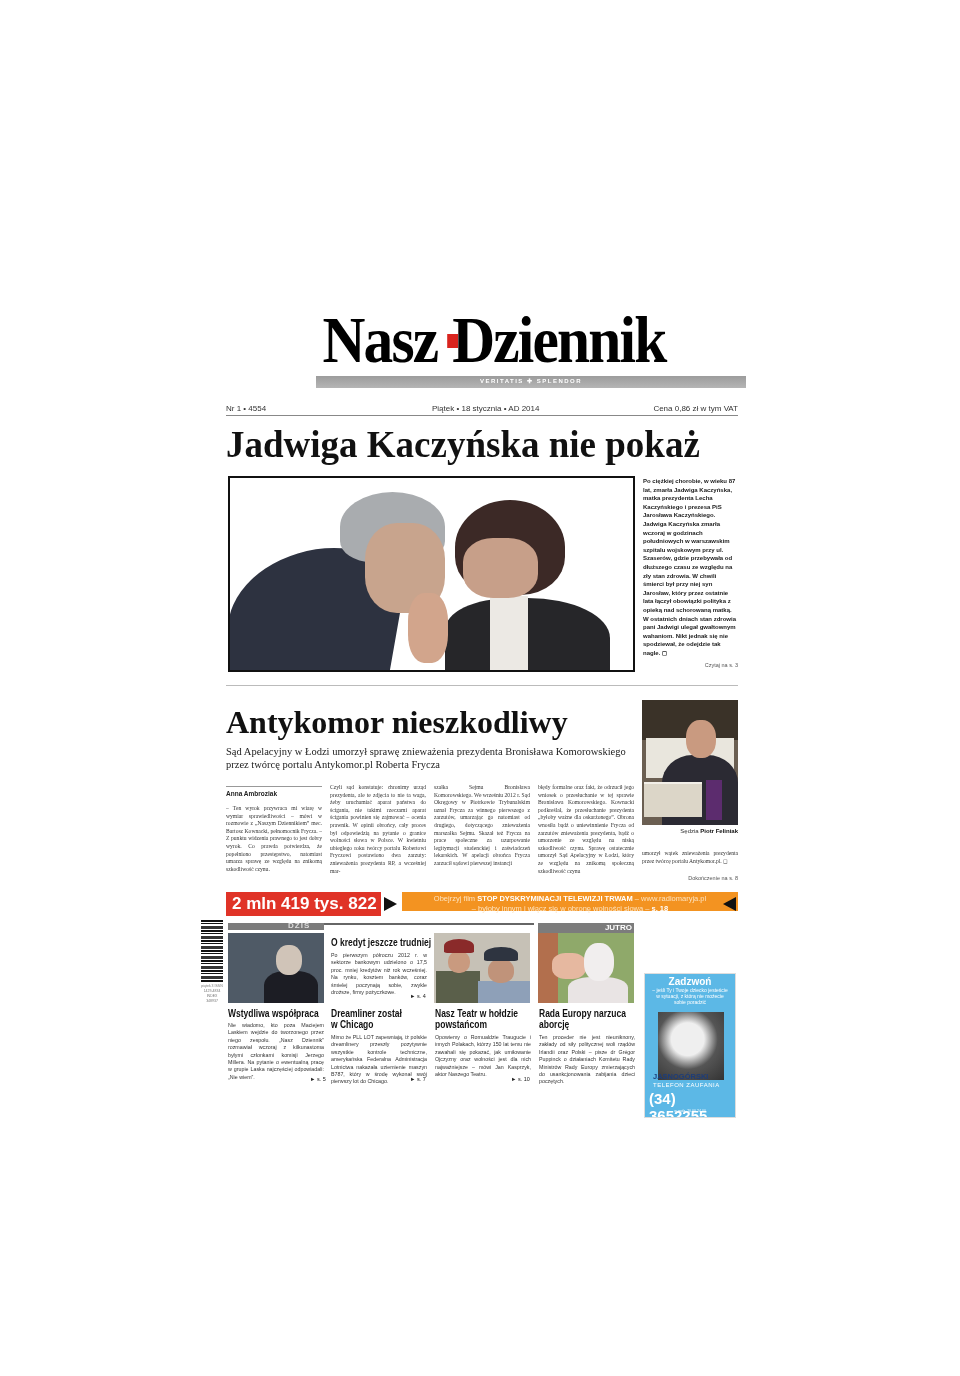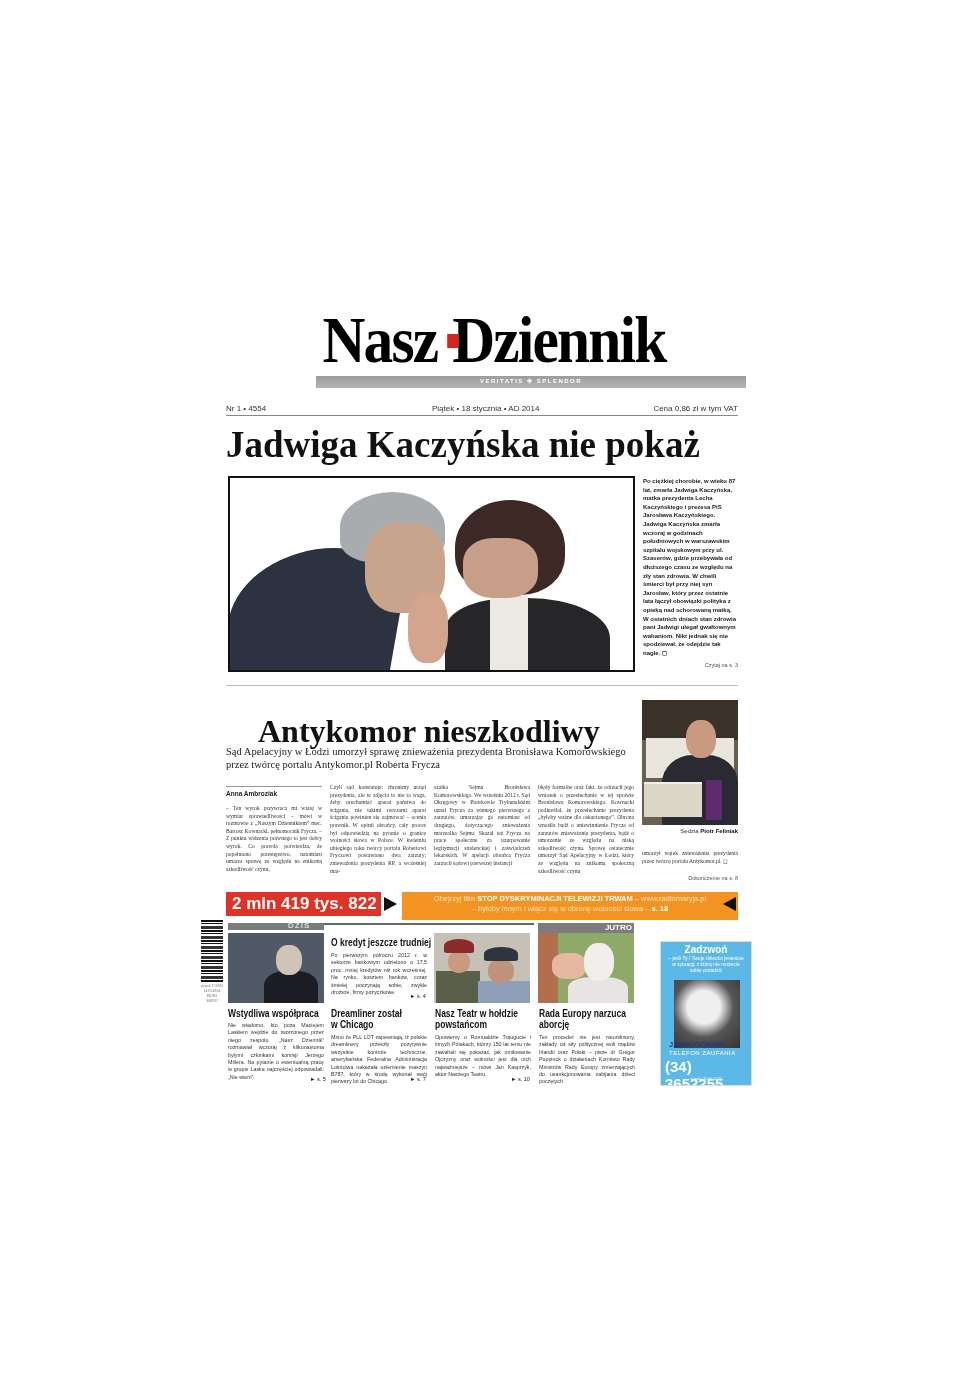--- a/index.html
+++ b/index.html
@@ -29,21 +29,21 @@
   .photo1 .hand { position: absolute; left: 178px; top: 115px; width: 40px; height: 70px; background: #d2a58c; border-radius: 40%; }
   .photo1 .woman-hair { position: absolute; left: 225px; top: 22px; width: 110px; height: 95px; border-radius: 50% 50% 40% 40%; background: #3c2926; }
   .photo1 .woman-face { position: absolute; left: 233px; top: 60px; width: 75px; height: 60px; border-radius: 40%; background: #c79f89; }
   .photo1 .woman-body { position: absolute; left: 215px; top: 120px; width: 165px; height: 80px; background: #262629; border-radius: 40% 50% 0 0; }
   .photo1 .collar { position: absolute; left: 260px; top: 118px; width: 38px; height: 75px; background: #ece9e4; }
   .photo1-caption { position: absolute; left: 417px; top: 172px; width: 96px; font-size: 6px; font-weight: bold; line-height: 8.6px; color: #222; }
   .photo1-continue { position: absolute; right: 0; top: 357px; font-size: 5.5px; color: #555; }
 
   .divider1 { position: absolute; left: 0; top: 380px; width: 512px; border-top: 1px solid #bbb; }
 
-  .headline2 { position: absolute; left: 0; top: 408px; font-family: "Liberation Serif", serif; font-size: 32px; color: #111; white-space: nowrap; margin-left: 32px; }
+  .headline2 { position: absolute; left: 0; top: 399px; font-family: "Liberation Serif", serif; font-size: 32px; color: #111; white-space: nowrap; }
   .sub2 { position: absolute; left: 0; top: 441px; width: 400px; font-family: "Liberation Serif", serif; font-weight: normal; font-size: 10.5px; line-height: 12.5px; color: #222; }
 
   .photo2 { position: absolute; left: 416px; top: 395px; width: 96px; height: 125px; background: #6b5f52; overflow: hidden; }
   .photo2 .bg { position: absolute; left: 0; top: 0; width: 96px; height: 40px; background: #3a3228; }
   .photo2 .chair { position: absolute; left: 4px; top: 38px; width: 88px; height: 40px; background: #e9e6dd; }
   .photo2 .head { position: absolute; left: 44px; top: 20px; width: 30px; height: 38px; border-radius: 45%; background: #c99a80; }
   .photo2 .robe { position: absolute; left: 20px; top: 55px; width: 76px; height: 70px; background: #2b2a33; border-radius: 40% 40% 0 0; }
   .photo2 .purple { position: absolute; left: 64px; top: 80px; width: 16px; height: 40px; background: #5c2c6e; }
   .photo2 .papers { position: absolute; left: 2px; top: 82px; width: 58px; height: 35px; background: #dcd6c8; border-top: 2px solid #f2efe8; }
   .photo2-caption { position: absolute; left: 416px; top: 523px; width: 96px; text-align: right; font-size: 6px; color: #333; }
@@ -56,21 +56,21 @@
   .col.c3 { left: 208px; width: 96px; }
   .col.c4 { left: 312px; width: 96px; }
   .col.c5 { left: 416px; top: 545px; width: 96px; }
   .continue2 { position: absolute; right: 0; top: 570px; font-size: 5.5px; color: #555; }
 
   
   .banner { position: absolute; left: 0; top: 587px; width: 512px; height: 24px; }
   .banner .red { position: absolute; left: 0; top: 0; width: 155px; height: 24px; background: #e03327; color: #fff; font-weight: bold; font-size: 17px; line-height: 24px; padding-left: 6px; white-space: nowrap; }
   .banner .red small { font-size: 6px; vertical-align: middle; }
   .banner .arrow-r { position: absolute; left: 158px; top: 5px; width: 0; height: 0; border-top: 7px solid transparent; border-bottom: 7px solid transparent; border-left: 13px solid #111; }
-  .banner .orange { position: absolute; left: 176px; top: 0; width: 336px; height: 28px; background: #f39321; color: #fde3bf; font-size: 7.5px; line-height: 10px; text-align: center; padding-top: 2px; }
+  .banner .orange { position: absolute; left: 176px; top: 0; width: 336px; height: 19px; background: #f39321; color: #fde3bf; font-size: 7.5px; line-height: 10px; text-align: center; padding-top: 2px; }
   .banner .orange b { color: #fff; }
   .banner .arrow-l { position: absolute; right: 2px; top: 5px; width: 0; height: 0; border-top: 7px solid transparent; border-bottom: 7px solid transparent; border-right: 13px solid #111; }
 
   
   .strip-dzis { position: absolute; left: 2px; top: 615px; width: 306px; height: 10px; }
   .strip-dzis .bar { position: absolute; left: 0; top: 3px; width: 96px; height: 7px; background: #7c7c7c; }
   .strip-dzis .label { position: absolute; left: 60px; top: 1px; font-size: 8px; font-weight: bold; color: #ddd; letter-spacing: 1px; }
   .strip-dzis .line { position: absolute; left: 96px; top: 3px; width: 210px; border-top: 2px solid #666; }
   .strip-jutro { position: absolute; left: 312px; top: 618px; width: 96px; height: 10px; background: #7c7c7c; text-align: right; font-size: 8px; font-weight: bold; color: #fff; padding-right: 2px; line-height: 10px; }
 
@@ -92,21 +92,21 @@
   .t4 { left: 312px; top: 628px; width: 96px; height: 70px; background: #8fa96a; }
   .t4 .mask { position: absolute; left: 46px; top: 10px; width: 30px; height: 38px; background: #f1eeee; border-radius: 45%; }
   .t4 .hand { position: absolute; left: 14px; top: 20px; width: 34px; height: 26px; background: #e6b8a0; border-radius: 40%; }
   .t4 .body { position: absolute; left: 30px; top: 44px; width: 60px; height: 26px; background: #e9e4e4; border-radius: 40% 40% 0 0; }
   .t4 .red { position: absolute; left: 0; top: 0; width: 20px; height: 70px; background: #c94a3a; opacity: .6; }
 
   .story-h { position: absolute; font-family: "Liberation Sans", sans-serif; font-weight: bold; font-size: 10px; line-height: 11px; color: #111; transform: scaleX(0.85); transform-origin: left; white-space: nowrap; }
   .story-p { position: absolute; font-size: 5.3px; line-height: 7.4px; color: #333; text-align: justify; width: 96px; }
   .story-ref { position: absolute; font-size: 5.5px; color: #222; }
 
-  .ad { position: absolute; left: 418px; top: 636px; width: 92px; height: 145px; background: #5cb8e6; border: 1px solid #ddd; overflow: hidden; margin-left: 16px; }
+  .ad { position: absolute; left: 418px; top: 668px; width: 92px; height: 145px; background: #5cb8e6; border: 1px solid #ddd; overflow: hidden; }
   .ad .t { text-align: center; color: #fff; font-weight: bold; font-size: 10px; margin-top: 2px; }
   .ad .s { text-align: center; color: #fff; font-size: 5px; line-height: 6px; padding: 0 6px; }
   .ad .img { position: absolute; left: 13px; top: 38px; width: 66px; height: 68px; background: #d9d9d9; }
   .ad .img .hair { position: absolute; left: 0; top: 0; width: 66px; height: 68px; background: radial-gradient(circle at 45% 40%, #efefef 0 30%, #555 55%, #333 100%); }
   .ad .jas { position: absolute; left: 8px; top: 98px; font-size: 7.5px; font-weight: bold; color: #1d3d7a; }
   .ad .tel { position: absolute; left: 8px; top: 108px; font-size: 6px; color: #fff; letter-spacing: .5px; }
   .ad .num { position: absolute; left: 4px; top: 116px; font-size: 15px; font-weight: bold; color: #fff; }
   .ad .hrs { position: absolute; left: 0; right: 0; top: 135px; text-align: center; font-size: 3.5px; color: #fff; }
 </style>
 </head>

